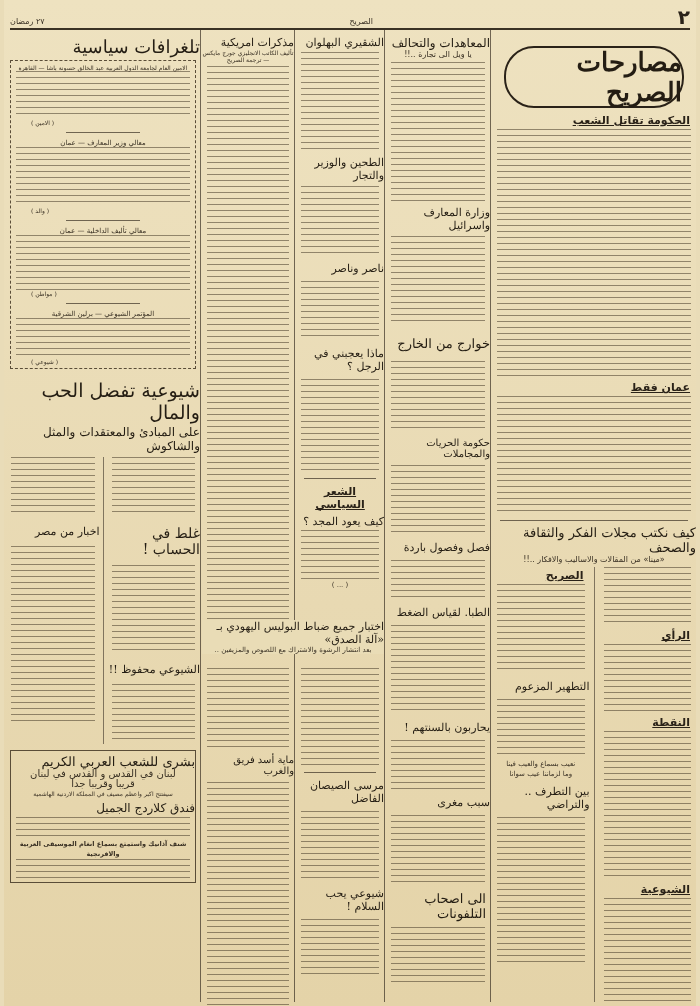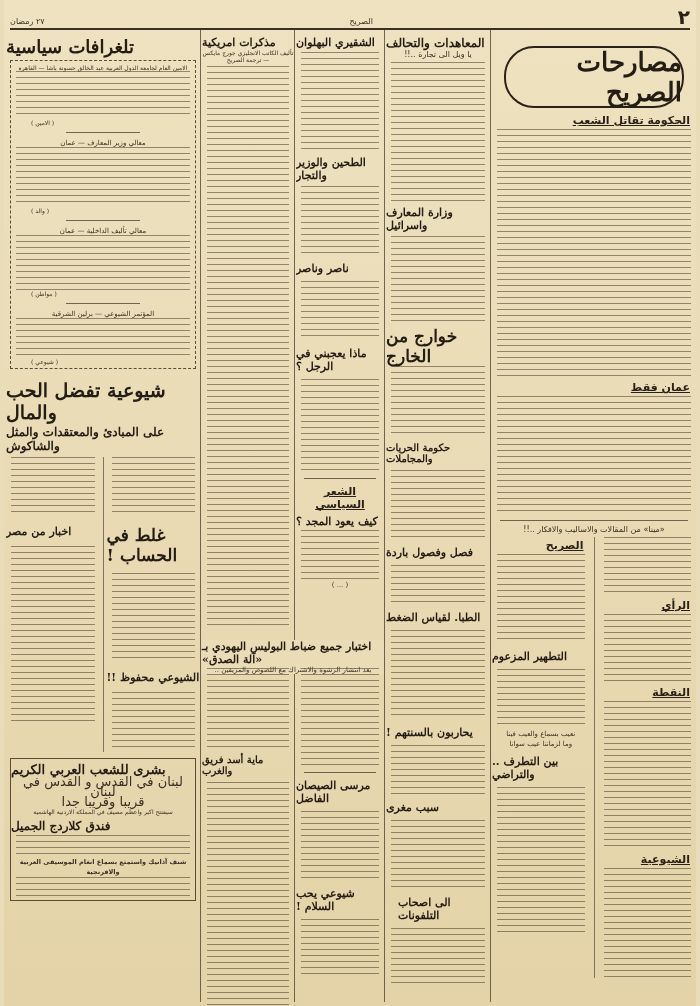--- a/index.html
+++ b/index.html
@@ -20,39 +20,39 @@
     border-bottom: 2px solid #3a3124;
     padding-bottom: 2px;
   }
   .topbar .date { font-size: 8px; color: #3a3124; }
   .topbar .paper { font-size: 8px; color: #3a3124; }
   .topbar .pagenum { font-size: 20px; font-weight: bold; color: #2a2218; line-height: 18px; }
 
   .col { position: absolute; top: 30px; bottom: 4px; direction: rtl; overflow: hidden; }
   .vrule { position: absolute; top: 30px; bottom: 4px; width: 1px; background: #3a3124; opacity: .7; }
 
-  .hl { font-family: "DejaVu Serif", serif; font-weight: bold; text-align: left; color: #241d13; direction: rtl; }
+  .hl { font-family: "DejaVu Serif", serif; font-weight: normal; text-align: right; color: #241d13; direction: rtl; }
   .sub { font-size: 8px; text-align: center; color: #3a3124; direction: rtl; }
   .fill {
     
     background-image: repeating-linear-gradient(180deg, rgba(70,58,40,.55) 0 1.2px, transparent 1.2px 6px);
     margin: 0 5px;
   }
   .hr { height: 1px; background: #3a3124; margin: 4px 8px; opacity: .7; }
   .hr.short { width: 40%; margin: 6px auto; }
   .boxed { border: 1px dashed #5a4d38; margin: 3px 4px; padding: 3px 0; }
   .mast {
     margin: 16px auto 4px; width: 180px; height: 62px;
     border: 2px solid #2a2218; border-radius: 30px;
     display: flex; align-items: center; justify-content: center;
     font-family: "DejaVu Serif", serif; font-size: 26px; font-weight: bold; color: #241d13;
   }
   .section-label { font-size: 11px; font-weight: bold; text-decoration: underline; text-align: right; padding: 2px 6px; color: #2a2218; }
   .poem { font-size: 7px; text-align: center; line-height: 10px; color: #3a3124; }
-  .ad-line { font-size: 13px; text-align: center; color: #3a3124; line-height: 10px; }
+  .ad-line { font-size: 10px; text-align: center; color: #3a3124; line-height: 10px; }
 </style>
 </head>
 <body>
 
 <div class="page">
 
   <div class="topbar">
     <span class="date">٢٧ رمضان</span>
     <span class="paper">الصريح</span>
     <span class="pagenum">٢</span>
@@ -63,20 +63,21 @@
   <div class="vrule" style="left:290px"></div>
   <div class="vrule" style="left:196px"></div>
 
   <div class="col" style="left:488px; width:204px;">
     <div class="mast">مصارحات الصريح</div>
     <div class="section-label">الحكومة تقاتل الشعب</div>
     <div class="fill" style="height:250px"></div>
     <div class="section-label">عمان فقط</div>
     <div class="fill" style="height:120px"></div>
     <div class="hr"></div>
+    <div class="hl" style="font-size:13px; margin-top:4px">كيف نكتب مجلات الفكر والثقافة والصحف</div>
     <div class="sub">«مينا» من المقالات والاساليب والافكار ..!!</div>
     <div style="display:flex; gap:4px; margin-top:3px">
       <div style="flex:1">
         <div class="fill" style="height:60px"></div>
         <div class="section-label">الرأي</div>
         <div class="fill" style="height:70px"></div>
         <div class="section-label">النقطة</div>
         <div class="fill" style="height:150px"></div>
         <div class="section-label">الشيوعية</div>
         <div class="fill" style="height:110px"></div>
@@ -94,33 +95,33 @@
       </div>
     </div>
   </div>
 
   <div class="col" style="left:382px; width:104px;">
     <div class="hl" style="font-size:12px; margin-top:6px">المعاهدات والتحالف</div>
     <div class="sub">يا ويل الى تجارة ..!!</div>
     <div class="fill" style="height:140px; margin-top:3px"></div>
     <div class="hl" style="font-size:11px; margin:4px 0">وزارة المعارف واسرائيل</div>
     <div class="fill" style="height:90px"></div>
-    <div class="hl" style="font-size:17px; margin:0 0">خوارج من الخارج</div>
+    <div class="hl" style="font-size:13px; margin:10px 0">خوارج من الخارج</div>
     <div class="fill" style="height:70px"></div>
     <div class="hl" style="font-size:10px; margin:6px 0">حكومة الحريات والمجاملات</div>
     <div class="fill" style="height:70px"></div>
     <div class="hl" style="font-size:11px; margin:6px 0">فصل وفصول باردة</div>
     <div class="fill" style="height:40px"></div>
     <div class="hl" style="font-size:11px; margin:6px 0">الطبا. لقياس الضغط</div>
     <div class="fill" style="height:90px"></div>
     <div class="hl" style="font-size:11px; margin:6px 0">يحاربون بالسنتهم !</div>
     <div class="fill" style="height:50px"></div>
     <div class="hl" style="font-size:11px; margin:6px 0">سبب مغرى</div>
     <div class="fill" style="height:70px"></div>
-    <div class="hl" style="font-size:11px; margin:6px 12px">الى اصحاب التلفونات</div>
+    <div class="hl" style="font-size:13px; margin:6px 4px">الى اصحاب التلفونات</div>
     <div class="fill" style="height:60px"></div>
   </div>
 
   <div class="col" style="left:292px; width:88px;">
     <div class="hl" style="font-size:11px; margin-top:6px">الشقيري البهلوان</div>
     <div class="fill" style="height:100px; margin-top:3px"></div>
     <div class="hl" style="font-size:11px; margin:4px 0">الطحين والوزير والتجار</div>
     <div class="fill" style="height:70px"></div>
     <div class="hl" style="font-size:11px; margin:6px 0">ناصر وناصر</div>
     <div class="fill" style="height:60px"></div>
@@ -132,21 +133,21 @@
     <div class="fill" style="height:50px"></div>
     <div class="poem">( ... )</div>
   </div>
 
   <div class="col" style="left:198px; width:92px;">
     <div class="hl" style="font-size:11px; margin-top:6px">مذكرات امريكية</div>
     <div class="sub" style="font-size:6px">تأليف الكاتب الانجليزي جورج مايكس — ترجمة الصريح</div>
     <div class="fill" style="height:560px; margin-top:3px"></div>
   </div>
 
-  <div style="position:absolute; left:198px; width:182px; top:640px; direction:rtl; background:#e9dcb6">
+  <div style="position:absolute; left:198px; width:182px; top:620px; direction:rtl; background:#e9dcb6">
     <div class="hl" style="font-size:11px">اختبار جميع ضباط البوليس اليهودي بـ «آلة الصدق»</div>
     <div class="sub" style="font-size:7px">بعد انتشار الرشوة والاشتراك مع اللصوص والمزيفين ..</div>
   </div>
   <div style="position:absolute; left:198px; width:92px; top:668px; direction:rtl">
     <div class="fill" style="height:80px"></div>
     <div class="hl" style="font-size:10px; margin:6px 0">ماية أسد فريق والغرب</div>
     <div class="fill" style="height:240px"></div>
   </div>
   <div style="position:absolute; left:292px; width:88px; top:668px; direction:rtl">
     <div class="fill" style="height:100px"></div>
@@ -174,21 +175,21 @@
       <div class="hr short"></div>
       <div class="sub" style="font-size:7px">المؤتمر الشيوعي — برلين الشرقية</div>
       <div class="fill" style="height:40px"></div>
       <div class="sub" style="font-size:6px; text-align:left; padding-left:20px">( شيوعي )</div>
     </div>
     <div class="hl" style="font-size:19px; margin-top:10px">شيوعية تفضل الحب والمال</div>
     <div class="hl" style="font-size:12px; margin:2px 0 4px">على المبادئ والمعتقدات والمثل والشاكوش</div>
     <div style="display:flex; gap:3px">
       <div style="flex:1">
         <div class="fill" style="height:60px"></div>
-        <div class="hl" style="font-size:17px; margin:8px 0">غلط في الحساب !</div>
+        <div class="hl" style="font-size:14px; margin:8px 0">غلط في الحساب !</div>
         <div class="fill" style="height:90px"></div>
         <div class="hl" style="font-size:11px; margin:8px 0">الشيوعي محفوظ !!</div>
         <div class="fill" style="height:60px"></div>
       </div>
       <div style="width:1px; background:#3a3124; opacity:.6"></div>
       <div style="flex:1">
         <div class="fill" style="height:60px"></div>
         <div class="hl" style="font-size:11px; margin:8px 0">اخبار من مصر</div>
         <div class="fill" style="height:180px"></div>
       </div>

